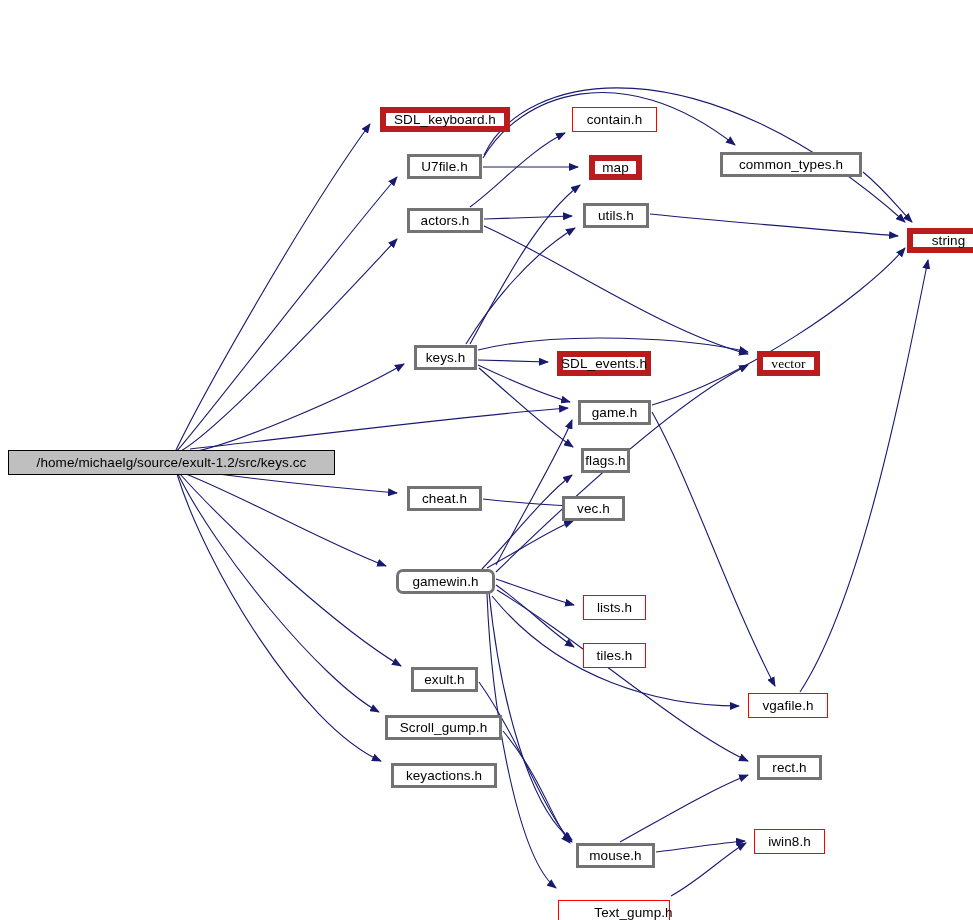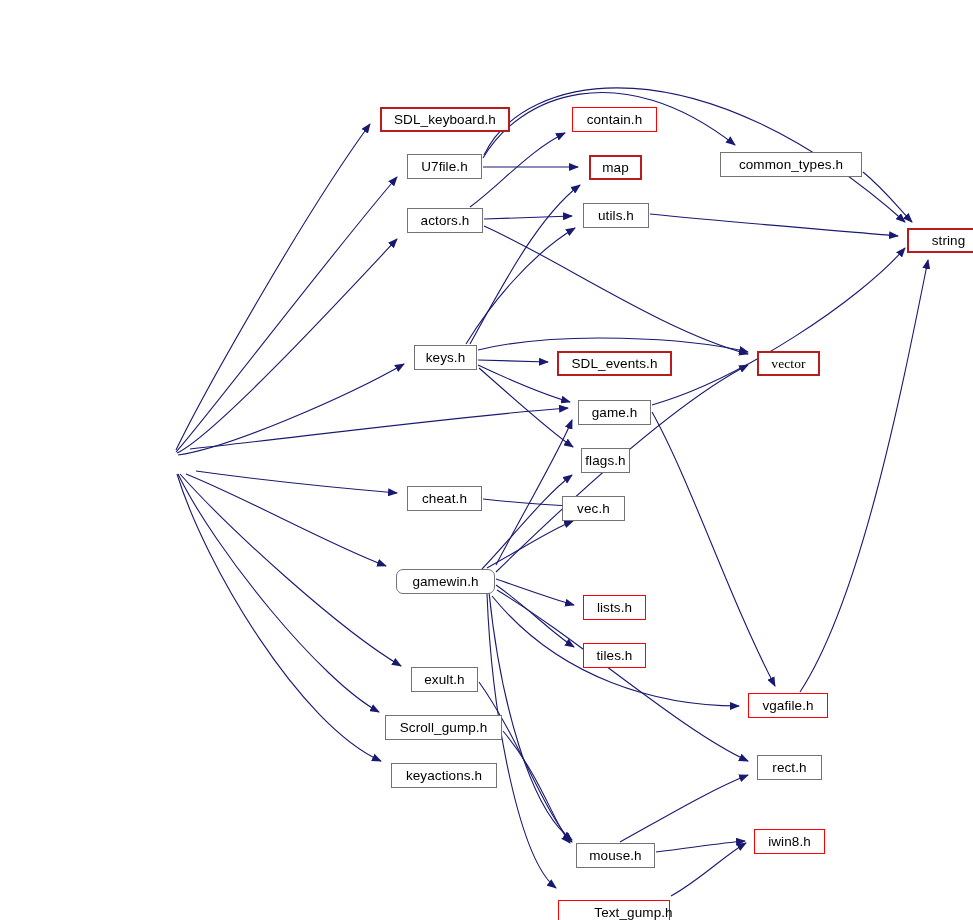--- a/index.html
+++ b/index.html
@@ -27,29 +27,29 @@
     position: absolute;
     box-sizing: border-box;
     display: flex;
     align-items: center;
     justify-content: center;
     font-size: 13.5px;
     line-height: 1;
     color: #000000;
     white-space: nowrap;
     background: #ffffff;
-    border: 1px solid #737373;
+    border: 3px solid #737373;
     letter-spacing: 0.1px;
   }
   .node.root {
     background: #bfbfbf;
     border: 1px solid #000000;
   }
   .node.sys {
-    border: 2px solid #b91c1c;
+    border: 6px solid #b91c1c;
   }
   .node.red {
     border: 1px solid #ff0000;
   }
 </style>
 </head>
 <body>
 
 <div id="graph-root">
 
@@ -111,30 +111,31 @@
 
       <path d="M656,852 C690,848 720,843 745,841"></path>
       <path d="M620,842 C660,820 710,790 748,775"></path>
 
       <path d="M671,896 C700,880 725,855 746,843"></path>
 
       <path d="M800,692 C860,600 900,400 928,260"></path>
     </g>
   </svg>
 
+  <div class="node root" style="left:8px;  top:450px; width:327px; height:25px;">/home/michaelg/source/exult-1.2/src/keys.cc</div>
   <div class="node sys" style="left:380px;top:107px; width:130px; height:25px;">SDL_keyboard.h</div>
   <div class="node red" style="left:572px;top:107px; width:85px;  height:25px;">contain.h</div>
   <div class="node" style="left:720px;top:152px; width:142px; height:25px;">common_types.h</div>
   <div class="node" style="left:407px;top:154px; width:75px;  height:25px;">U7file.h</div>
   <div class="node sys" style="left:589px;top:155px; width:53px;  height:25px;">map</div>
   <div class="node" style="left:407px;top:208px; width:76px;  height:25px;">actors.h</div>
   <div class="node" style="left:583px;top:203px; width:66px;  height:25px;">utils.h</div>
   <div class="node sys" style="left:907px;top:228px; width:83px;  height:25px;">string</div>
   <div class="node" style="left:414px;top:345px; width:63px;  height:25px;">keys.h</div>
-  <div class="node sys" style="left:557px;top:351px; width:115px; height:25px;">SDL_events.h</div>
+  <div class="node sys" style="left:557px;top:351px; width:94px; height:25px;">SDL_events.h</div>
   <div class="node sys" style="left:757px;top:351px; width:63px;  height:25px;font-family:Liberation Serif, serif;">vector</div>
   <div class="node" style="left:578px;top:400px; width:73px;  height:25px;">game.h</div>
   <div class="node" style="left:581px;top:448px; width:49px;  height:25px;">flags.h</div>
   <div class="node" style="left:407px;top:486px; width:75px;  height:25px;">cheat.h</div>
   <div class="node" style="left:562px;top:496px; width:63px;  height:25px;">vec.h</div>
   <div class="node" style="left:396px;top:569px; width:99px;  height:25px;border-radius:7px;">gamewin.h</div>
   <div class="node red" style="left:583px;top:595px; width:63px;  height:25px;">lists.h</div>
   <div class="node red" style="left:583px;top:643px; width:63px;  height:25px;">tiles.h</div>
   <div class="node" style="left:411px;top:667px; width:67px;  height:25px;">exult.h</div>
   <div class="node red" style="left:748px;top:693px; width:80px;  height:25px;">vgafile.h</div>

